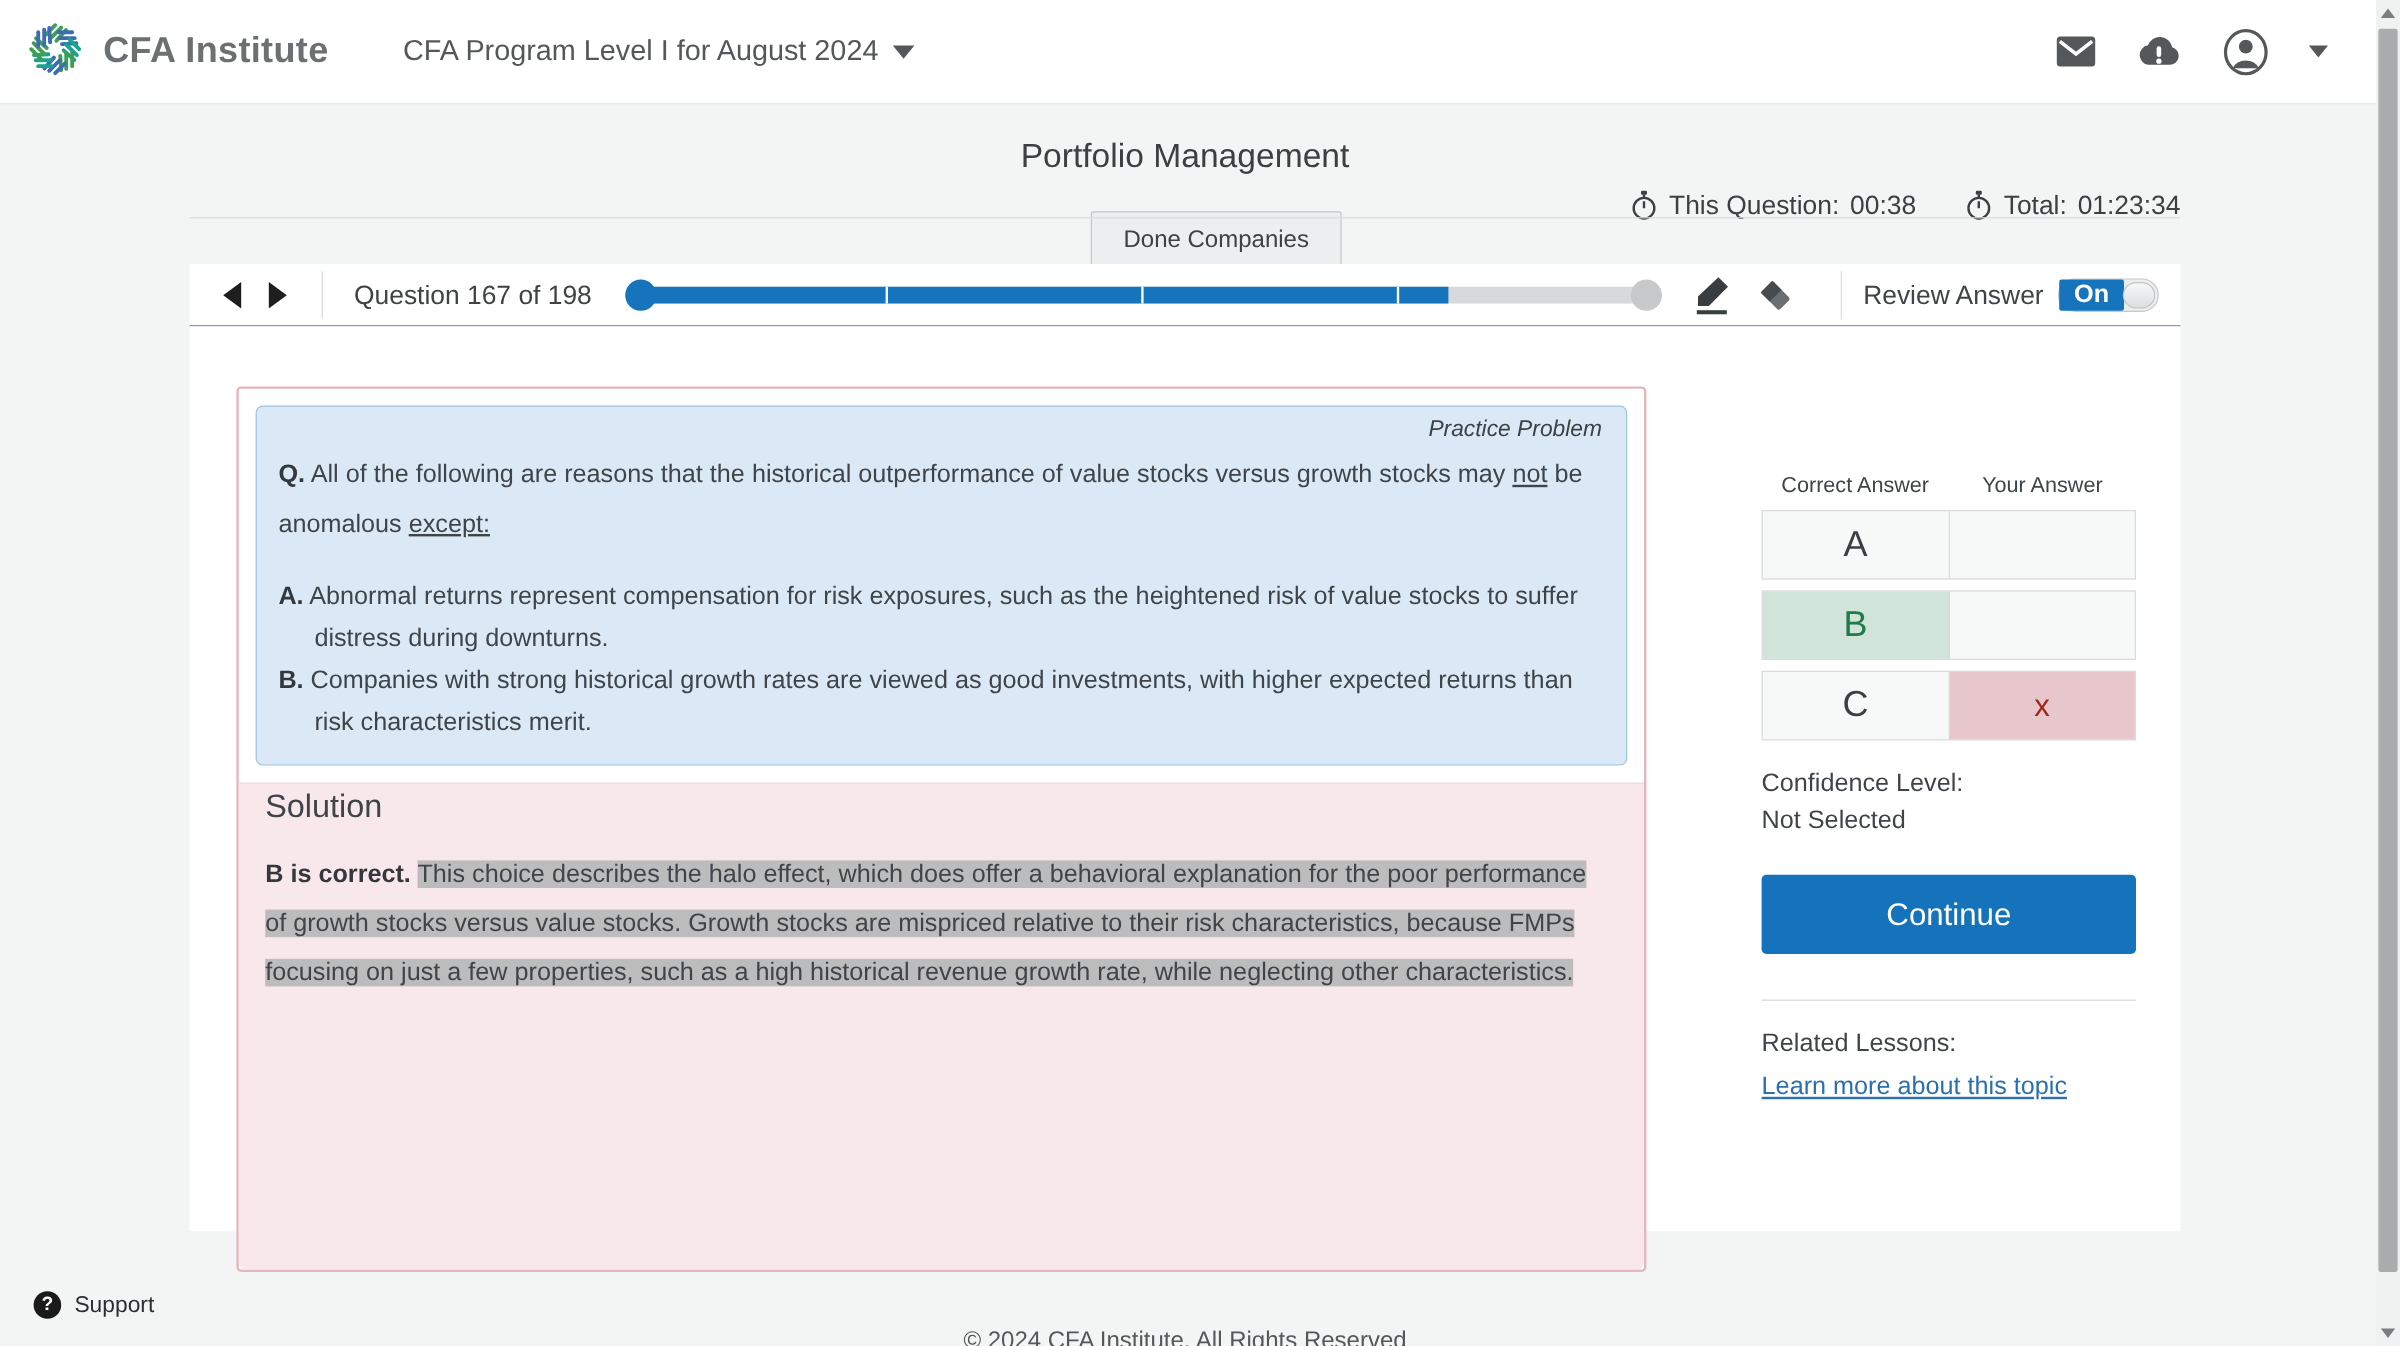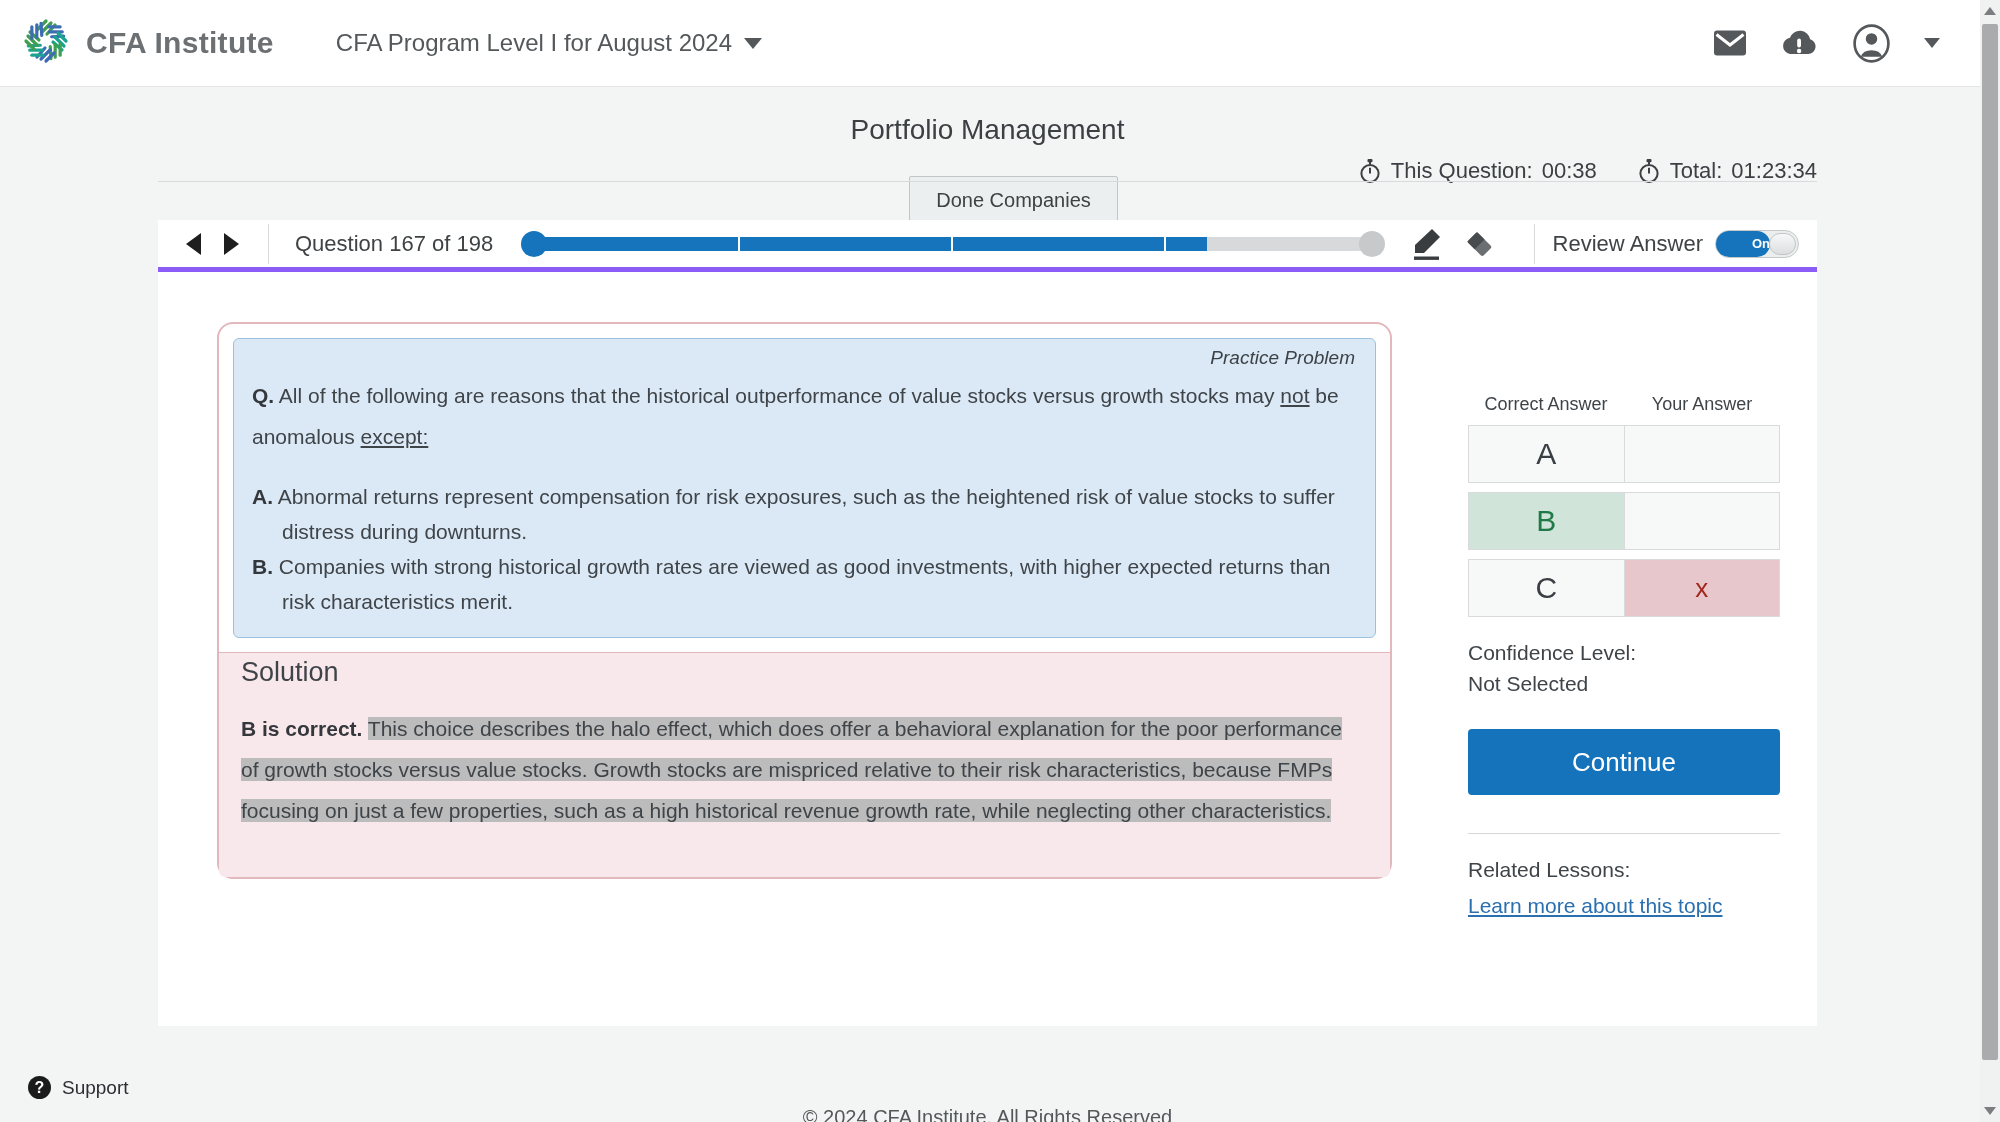--- a/index.html
+++ b/index.html
@@ -21,44 +21,44 @@
   .title-row { position:absolute; left:158px; top:114px; width:1659px; height:68px; display:flex; align-items:center;flex-direction:column; }
   .section-title { font-size:28px; color:#3c4043; }
   .timers { margin-left:auto; display:flex; align-items:center; gap:40px; margin-top:12px; }
   .timer { display:flex; align-items:center; gap:9px; font-size:22px; color:#3c4043; }
   .done-btn { margin-left:52px; margin-top:-8px; background:#ecefef; border:1px solid #c3c6c7; border-radius:2px;
               font-size:20px; color:#3f4245; padding:12px 26px; cursor:pointer; font-family:inherit; }
   .title-divider { position:absolute; left:158px; top:181px; width:1659px; height:1px; background:#d8dbdc; }
 
   
   .nav-row { position:absolute; left:158px; top:220px; width:1659px; height:52px; background:#fff;
-             display:flex; align-items:center; padding:0 18px 0 16px; border-bottom:5px solid #8b5cf6; }
+             display:flex; align-items:center; padding:0 18px 0 16px; border-bottom:1px solid #8b5cf6; }
   .nav-arrow { width:38px; height:36px; display:flex; align-items:center; justify-content:center; cursor:pointer; }
   .tri-left  { width:0; height:0; border-top:11px solid transparent; border-bottom:11px solid transparent; border-right:15px solid #1e1e1e; }
   .tri-right { width:0; height:0; border-top:11px solid transparent; border-bottom:11px solid transparent; border-left:15px solid #1e1e1e; }
   .vsep { width:1px; height:40px; background:#d9dbdc; margin:0 18px; }
   .q-counter { font-size:22px; color:#3f4345; white-space:nowrap; margin:0 8px; }
   .progress { flex:1; height:14px; background:#d7d9da; border-radius:7px; position:relative; margin:0 32px 0 24px; cursor:pointer; }
   .progress-fill { height:14px; background:#1574bb; border-radius:7px 0 0 7px; width:80%; }
   .seg { position:absolute; top:0; width:2px; height:14px; background:#fafbfb; }
   .knob-left  { position:absolute; left:-4px;  top:-6px; width:26px; height:26px; border-radius:50%; background:#1574bb; }
   .knob-right { position:absolute; right:-7px; top:-6px; width:26px; height:26px; border-radius:50%; background:#c7c9ca; }
   .tool { margin-right:20px; cursor:pointer; display:flex; align-items:center; }
   .review-label { font-size:22px; color:#3f4345; white-space:nowrap; }
   .toggle { position:relative; width:84px; height:28px; border-radius:14px; background:#eceeee; border:1px solid #c6c9ca; margin-left:12px; cursor:pointer; }
-  .toggle-on { position:absolute; left:0; top:0; width:54px; height:26px; border-radius:13px; background:#1574bb;
-               color:#fff; font-size:13px; font-weight:bold; text-align:right; line-height:26px; }
+  .toggle-on { position:absolute; left:0; top:0; width:54px; height:26px; border-radius:2px; background:#1574bb;
+               color:#fff; font-size:21px; font-weight:bold; text-align:center; line-height:26px; }
   .toggle-knob { position:absolute; right:2px; top:2px; width:27px; height:22px; border-radius:11px;
                  background:linear-gradient(#f7f8f8,#dcdee0); border:1px solid #c2c5c6; }
 
   
   .main-card { position:absolute; left:158px; top:272px; width:1659px; height:754px; background:#fff; }
 
-  .question-wrap { position:absolute; left:39px; top:50px; width:1175px; height:557px;
-                   border:2px solid #e3b8bc; border-radius:16px; background:#fff; display:flex; flex-direction:column;margin-left:20px; }
+  .question-wrap { position:absolute; left:39px; top:50px; width:1175px; height:738px;
+                   border:2px solid #e3b8bc; border-radius:4px; background:#fff; display:flex; flex-direction:column; }
   .qbox { margin:14px 14px 0 14px; background:#dbe9f6; border:1px solid #9cc1dc; border-radius:6px; padding:8px 20px 18px 18px; }
   .pp-tag { text-align:right; font-style:italic; font-size:19px; color:#3d4246; }
   .q-text { font-size:21px; color:#3f4449; line-height:41px; margin-top:6px; }
   .q-text b { color:#34383c; }
   .u { text-decoration:underline; }
   .options { margin-top:22px; }
   .option { font-size:21px; color:#3f4449; line-height:35px; padding-left:30px; text-indent:-30px; }
   .option b { color:#34383c; }
   .solution-sec { margin-top:14px; flex:1; background:#f9e8eb; border-top:1px solid #e3b8bc;
                   border-radius:0 0 6px 6px; padding:4px 22px; }

